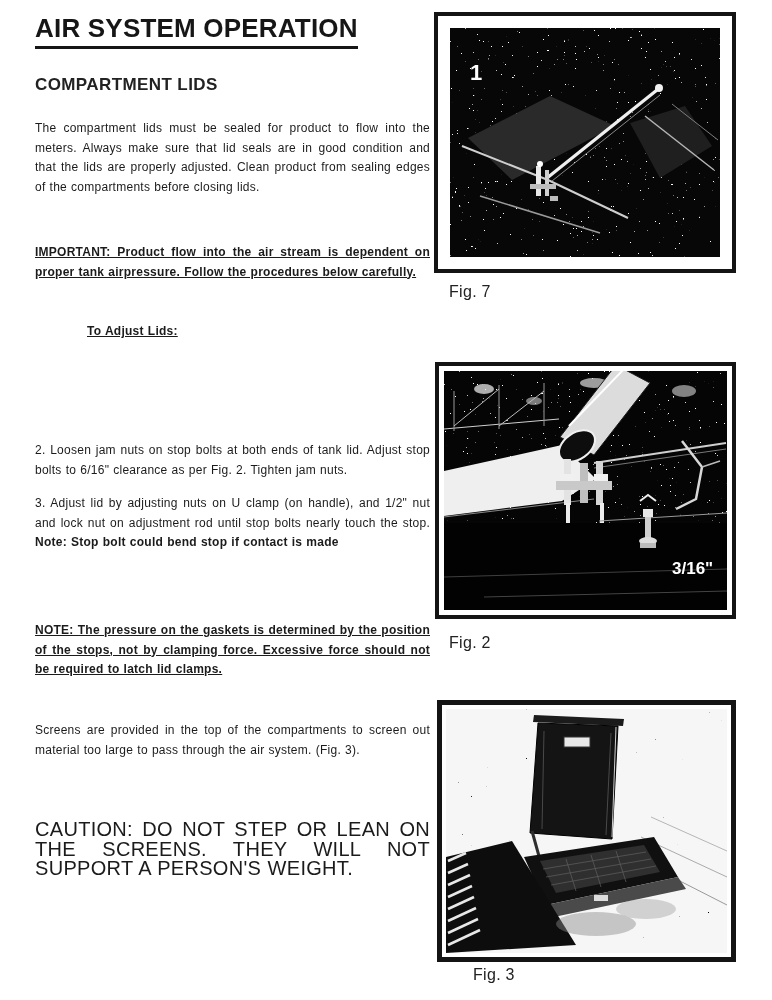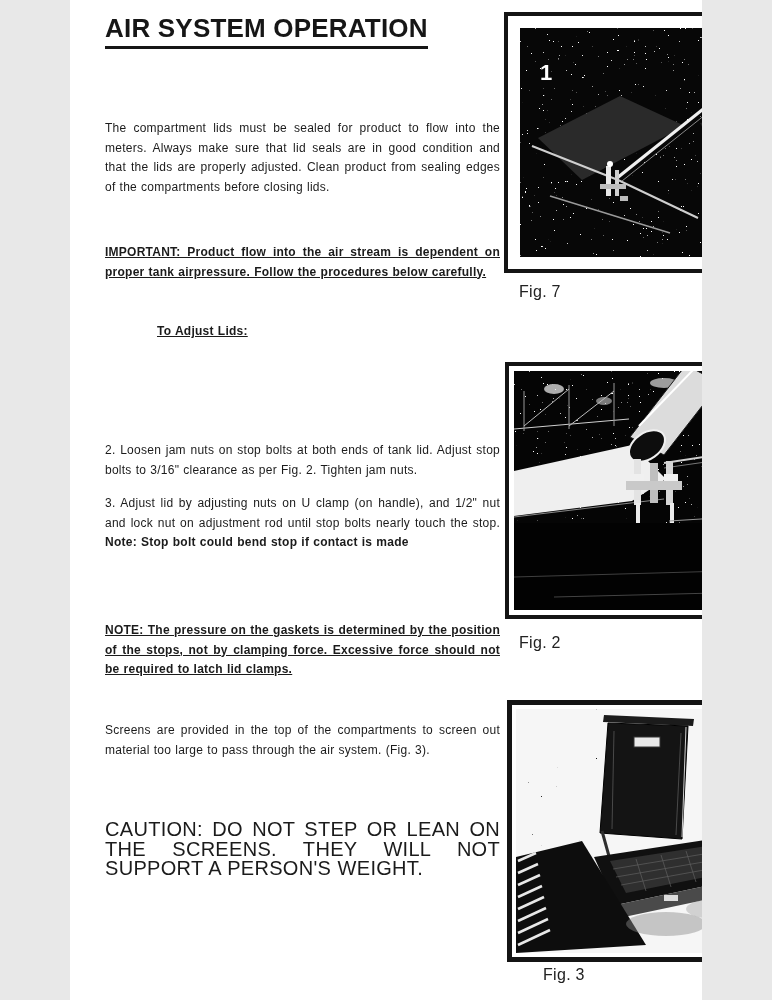--- a/index.html
+++ b/index.html
@@ -1,17 +1,17 @@
 <!DOCTYPE html>
 <html><head>
 <meta charset="utf-8">
 <style>
   html,body{margin:0;padding:0;background:#e8e8e8;}
   .page{
-    position:relative;width:632px;height:1000px;background:#ffffff;
+    position:relative;width:772px;height:1000px;background:#ffffff;
     font-family:"Liberation Sans","DejaVu Sans",sans-serif;color:#1b1b1b;
     overflow:hidden;margin:0 auto;
   }
   .title{
     position:absolute;left:35px;top:13px;margin:0;
     font-size:26px;font-weight:700;letter-spacing:.2px;color:#161616;
     border-bottom:3px solid #161616;padding-bottom:2px;display:inline-block;
   }
   .section-heading{
     position:absolute;left:35px;top:75px;margin:0;
@@ -64,29 +64,30 @@
       <feColorMatrix type="matrix" values="0 0 0 0 0  0 0 0 0 0  0 0 0 0 0  12 12 12 0 -26"></feColorMatrix>
       <feComposite operator="in" in2="SourceGraphic"></feComposite>
     </filter>
   </defs>
 </svg>
 
 <div class="page">
 
   <h1 class="title">AIR SYSTEM OPERATION</h1>
 
+  <h2 class="section-heading">COMPARTMENT LIDS</h2>
 
   <p class="body-par p-intro">The compartment lids must be sealed for product to flow into the meters.  Always make sure that lid seals are in good condition and that the lids are properly adjusted.  Clean product from sealing edges of the compartments before closing lids.</p>
 
   <p class="body-par bold p-important">IMPORTANT:  Product flow into the air stream is dependent on proper tank airpressure.  Follow the procedures below carefully.</p>
 
   <p class="body-par bold p-adjust">To Adjust Lids:</p>
 
 
-  <p class="body-par p-step2">2.  Loosen jam nuts on stop bolts at both ends of tank lid.  Adjust stop bolts to 3/16" clearance as per Fig. 2.  Tighten jam nuts.</p>
+  <p class="body-par p-step2">2.  Loosen jam nuts on stop bolts at both ends of tank lid.  Adjust stop bolts to 6/16" clearance as per Fig. 2.  Tighten jam nuts.</p>
 
   <p class="body-par p-step3"><span>3.  Adjust lid by adjusting nuts on U clamp (on handle), and 1/2" nut and lock nut on adjustment rod until stop bolts nearly touch the stop.  </span><b>Note: Stop bolt could bend stop if contact is made</b></p>
 
   <p class="body-par bold p-note">NOTE:  The pressure on the gaskets is determined by the position of the stops, not by clamping force.  Excessive force should not be required to latch lid clamps.</p>
 
   <p class="body-par p-screens">Screens are provided in the top of the compartments to screen out material too large to pass through the air system. (Fig. 3).</p>
 
   <p class="body-par caps p-caution">CAUTION: DO NOT STEP OR LEAN ON THE SCREENS.  THEY WILL NOT SUPPORT A PERSON'S WEIGHT.</p>
 
   <div class="fig-frame fig1">

